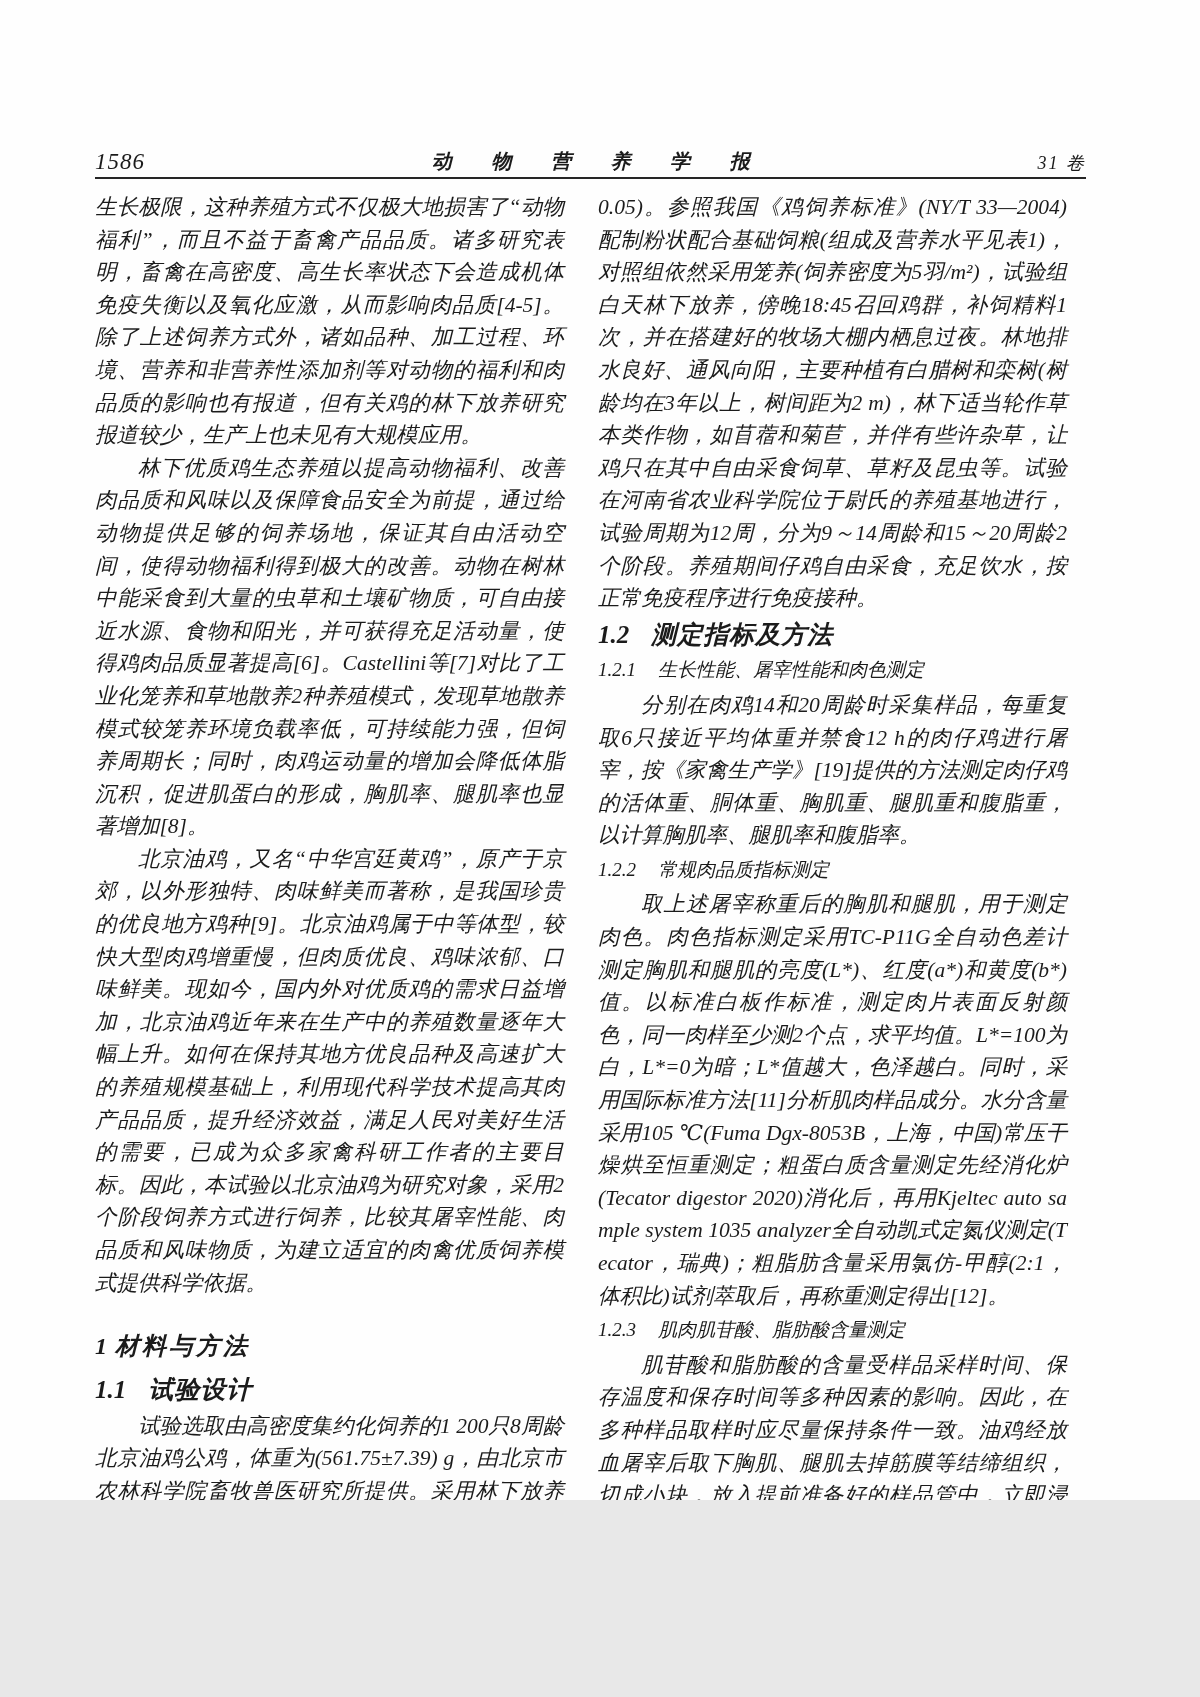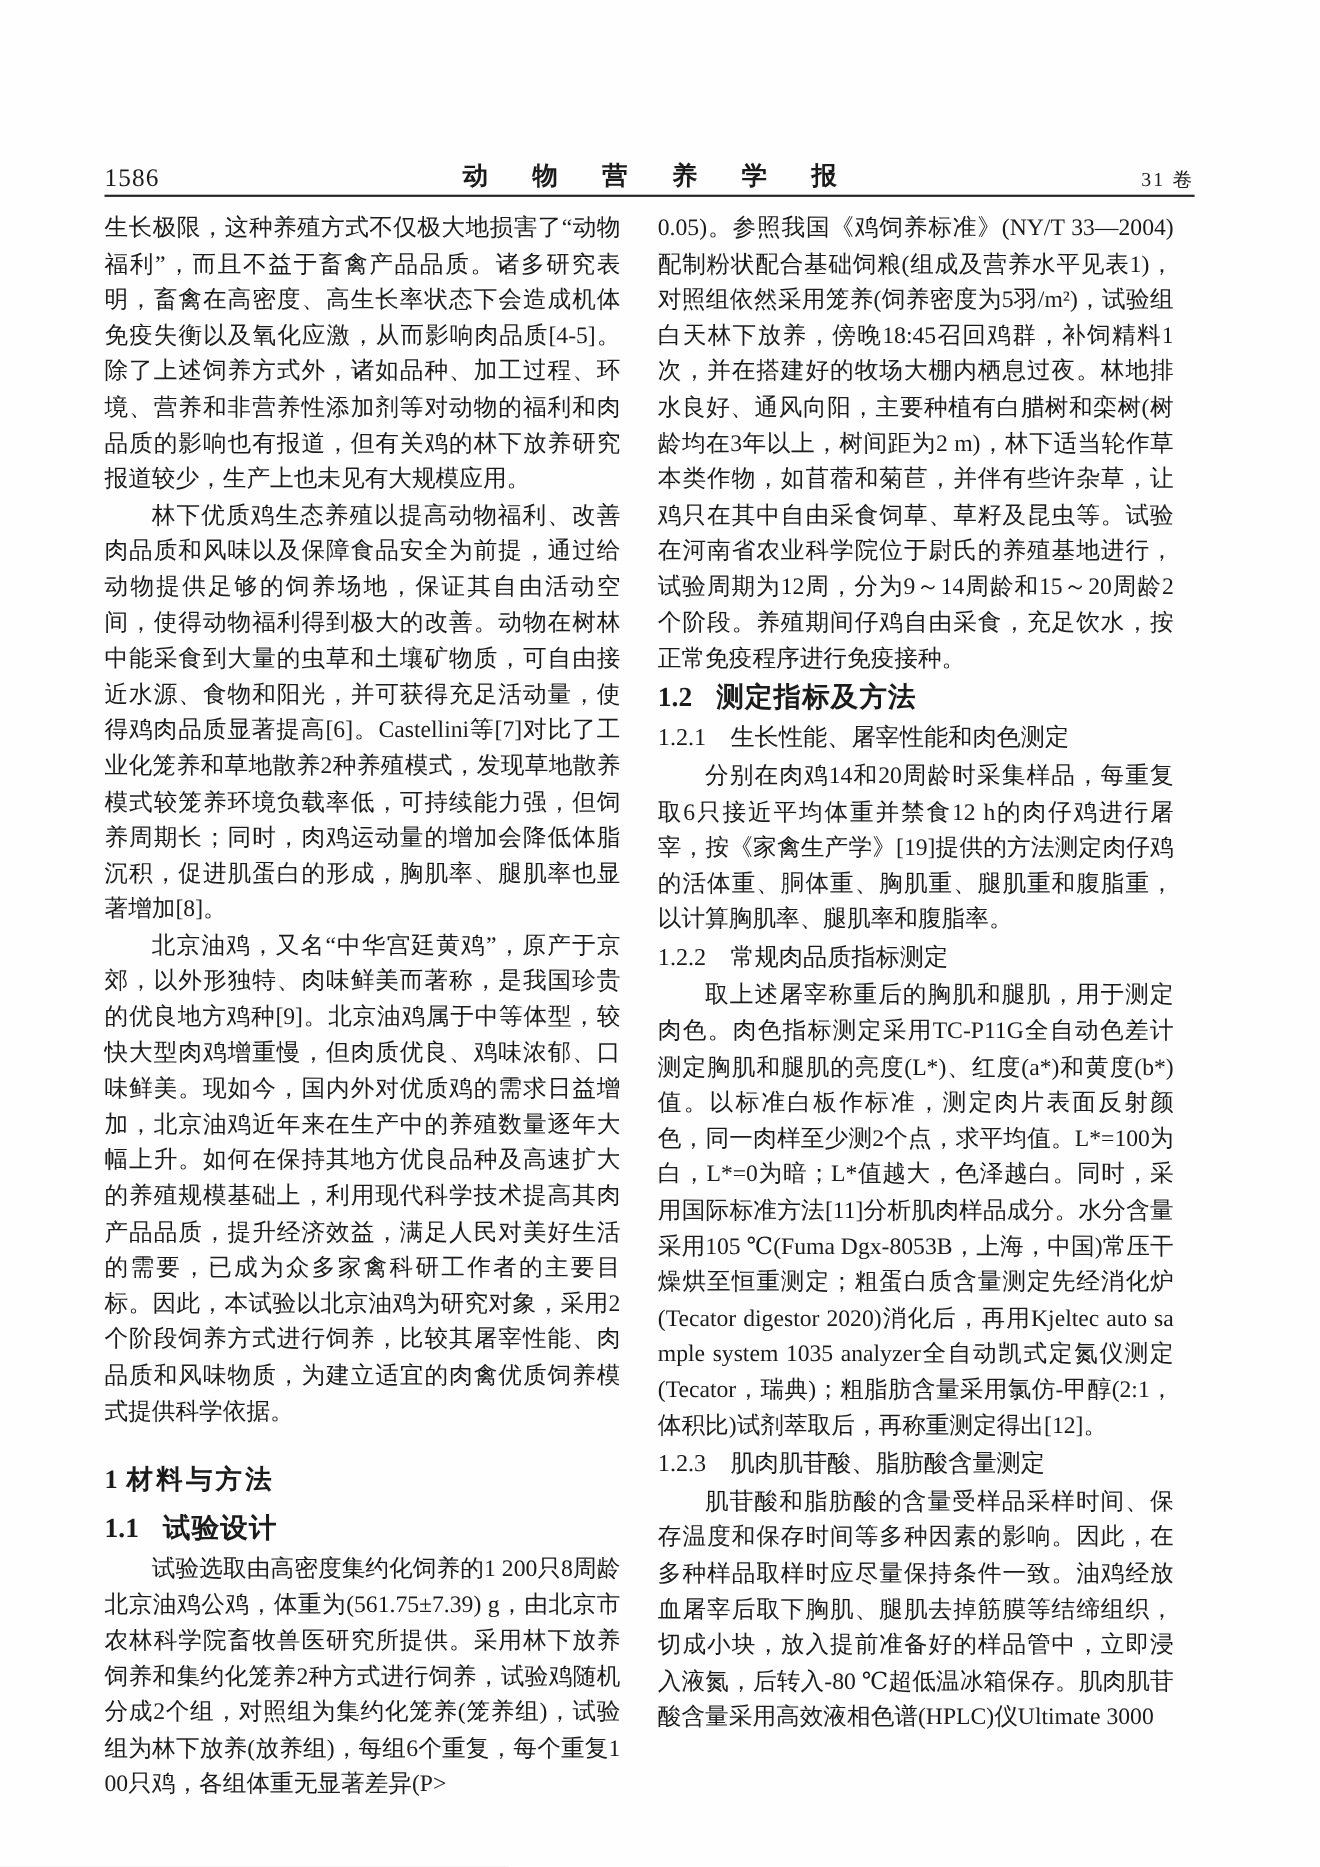--- a/index.html
+++ b/index.html
@@ -1,33 +1,34 @@
 <!DOCTYPE html>
 <html><head>
 <meta charset="utf-8">
 <style>
   html,body{margin:0;padding:0;background:#e8e8e8;}
   .page{
     position:relative;
-    width:1200px;height:1697px;
+    width:1200px;height:1500px;
     margin:0 auto;
     background:#fefefe;
     font-family:"Liberation Serif","DejaVu Serif",serif;
     color:#1b1b1b;
     overflow:hidden;
+    font-style:italic;
   }
   
   .hdr{
     position:absolute;left:95px;width:991px;top:133px;height:42px;
     display:flex;justify-content:space-between;align-items:flex-end;
   }
   .hdr .pageno{font-size:23px;letter-spacing:1px;}
   .hdr .jtitle{
     font-family:"Liberation Sans","DejaVu Sans",sans-serif;
-    font-size:23px;font-weight:600;letter-spacing:17px;
+    font-size:20px;font-weight:600;letter-spacing:17px;
     transform:translateX(8px);
   }
   .hdr .vol{font-size:18px;letter-spacing:2px;}
   .rule{
     position:absolute;left:95px;width:991px;top:177px;
     border-top:2px solid #262626;height:0;
   }
   
   .content{
     position:absolute;left:95px;top:191px;width:991px;
@@ -38,21 +39,21 @@
     margin:0;font-size:21.5px;line-height:32.6px;
     text-align:justify;word-break:break-all;
   }
   p.indent{text-indent:2em;}
   .h1{margin:30px 0 10px 0;font-size:24px;font-weight:bold;line-height:34px;}
   .h1 .num{font-family:"Liberation Serif",serif;}
   .h1 .ttl{font-family:"Liberation Sans","DejaVu Sans",sans-serif;margin-left:8px;letter-spacing:3px;}
   .h2{margin:3px 0;font-size:25px;font-weight:bold;line-height:32.6px;}
   .h2 .num{font-family:"Liberation Serif",serif;}
   .h2 .ttl{font-family:"Liberation Sans","DejaVu Sans",sans-serif;margin-left:22px;letter-spacing:1px;}
-  .h3{margin:2px 0;font-size:22px;font-weight:normal;line-height:32.6px;}
+  .h3{margin:2px 0;font-size:19px;font-weight:normal;line-height:32.6px;}
   .h3 .num{font-family:"Liberation Serif",serif;}
   .h3 .ttl{margin-left:22px;}
   
   .footer{
     position:absolute;left:53px;top:1633px;width:1100px;
     font-size:21.5px;color:#a8a8a8;letter-spacing:0.5px;
     white-space:nowrap;
   }
   .footer .url{margin-left:40px;}
 </style>

